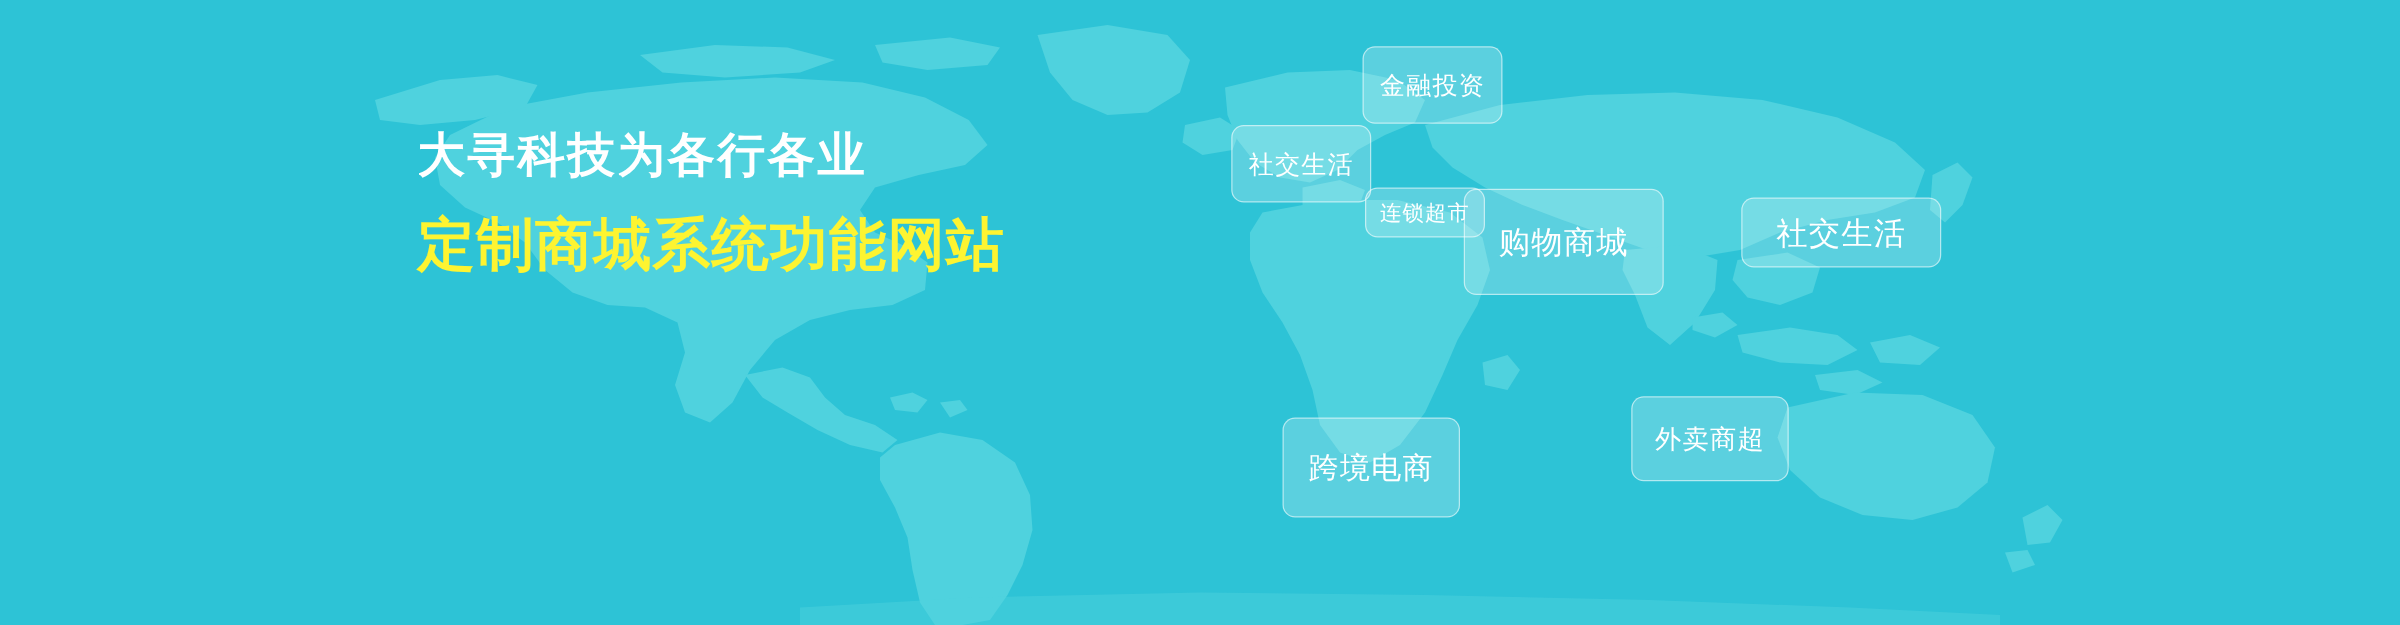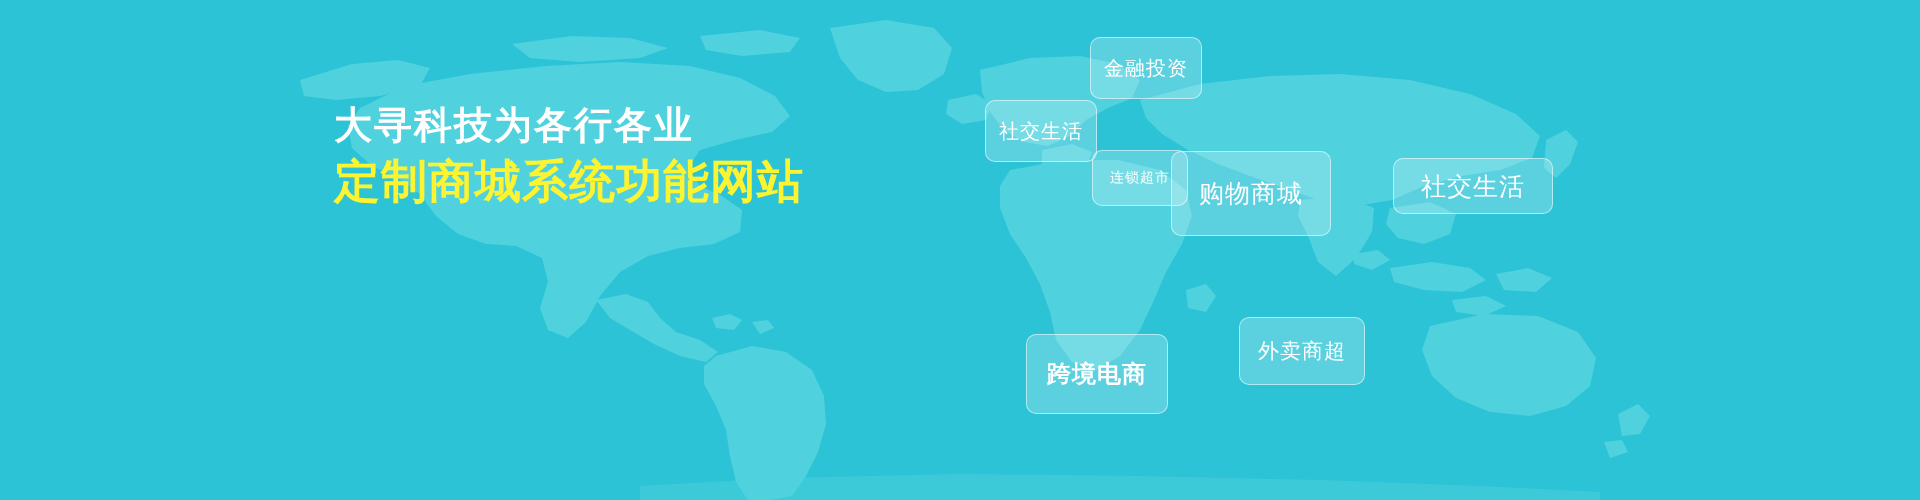--- a/index.html
+++ b/index.html
@@ -37,20 +37,21 @@
   }
   .sub-line {
     font-size: 38px;
     line-height: 54px;
     letter-spacing: 2px;
     color: #ffffff;
     font-weight: 400;
     white-space: nowrap;
   }
   .main-line {
+    margin-top: 14px;
     font-size: 46px;
     line-height: 58px;
     letter-spacing: 1px;
     color: #fdf431;
     font-weight: 700;
     white-space: nowrap;
   }
 
   
   .tag-card {
@@ -151,30 +152,30 @@
     <div class="main-line" style="color: rgb(253, 244, 49);">定制商城系统功能网站</div>
   </div>
 
   <div id="cards-layer">
       <div class="tag-card" style="left: 1090px; top: 37px; width: 112px; height: 62px; font-size: 20px;">
         <span class="tag-label">金融投资</span>
       </div>
       <div class="tag-card" style="left: 985px; top: 100px; width: 112px; height: 62px; font-size: 20px;">
         <span class="tag-label">社交生活</span>
       </div>
-      <div class="tag-card" style="left: 1092px; top: 150px; width: 96px; height: 56px; font-size: 14px;">
+      <div class="tag-card" style="left: 1092px; top: 150px; width: 96px; height: 40px; font-size: 17px;">
         <span class="tag-label">连锁超市</span>
       </div>
       <div class="tag-card" style="left: 1171px; top: 151px; width: 160px; height: 85px; font-size: 25px;">
         <span class="tag-label">购物商城</span>
       </div>
       <div class="tag-card" style="left: 1393px; top: 158px; width: 160px; height: 56px; font-size: 25px;">
         <span class="tag-label">社交生活</span>
       </div>
-      <div class="tag-card" style="left: 1239px; top: 317px; width: 126px; height: 68px; font-size: 21px;">
+      <div class="tag-card" style="left: 1305px; top: 317px; width: 126px; height: 68px; font-size: 21px;">
         <span class="tag-label">外卖商超</span>
       </div>
-      <div class="tag-card" style="left: 1026px; top: 334px; width: 142px; height: 80px; font-size: 24px; font-weight: bold;">
+      <div class="tag-card" style="left: 1026px; top: 334px; width: 142px; height: 80px; font-size: 24px;">
         <span class="tag-label">跨境电商</span>
       </div>
     </div>
 
 </div>
 
 </body></html>

